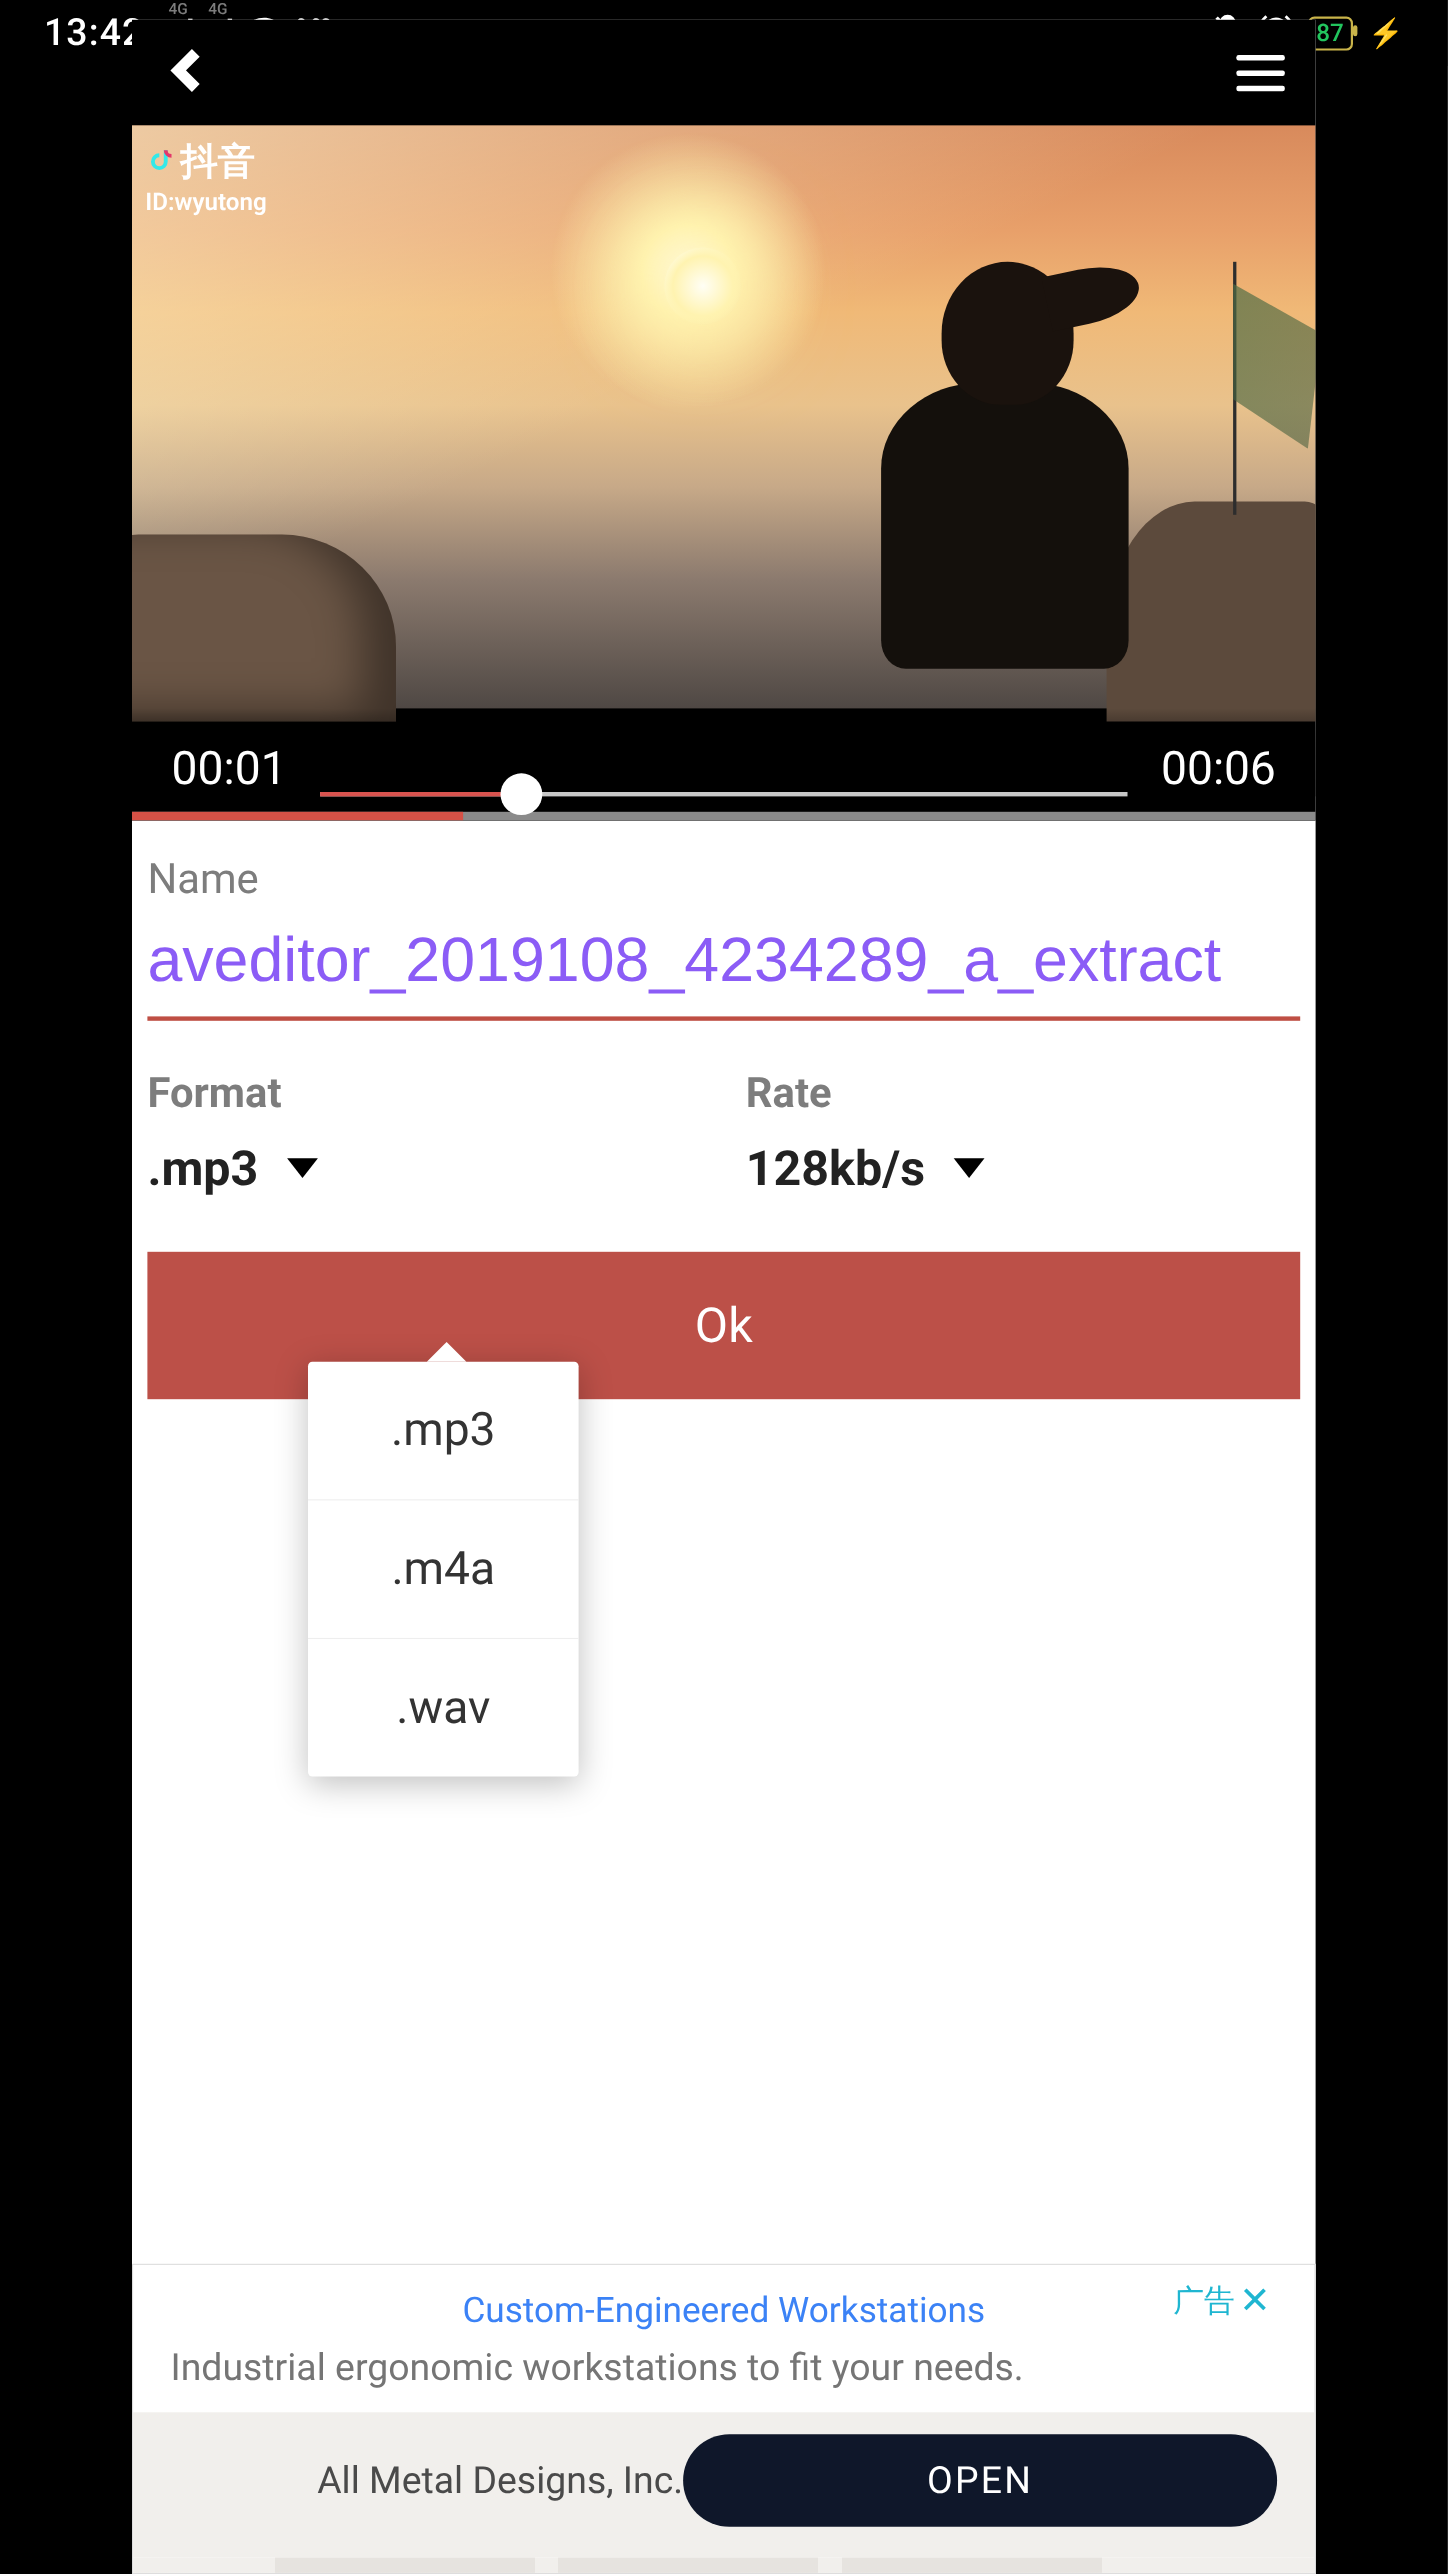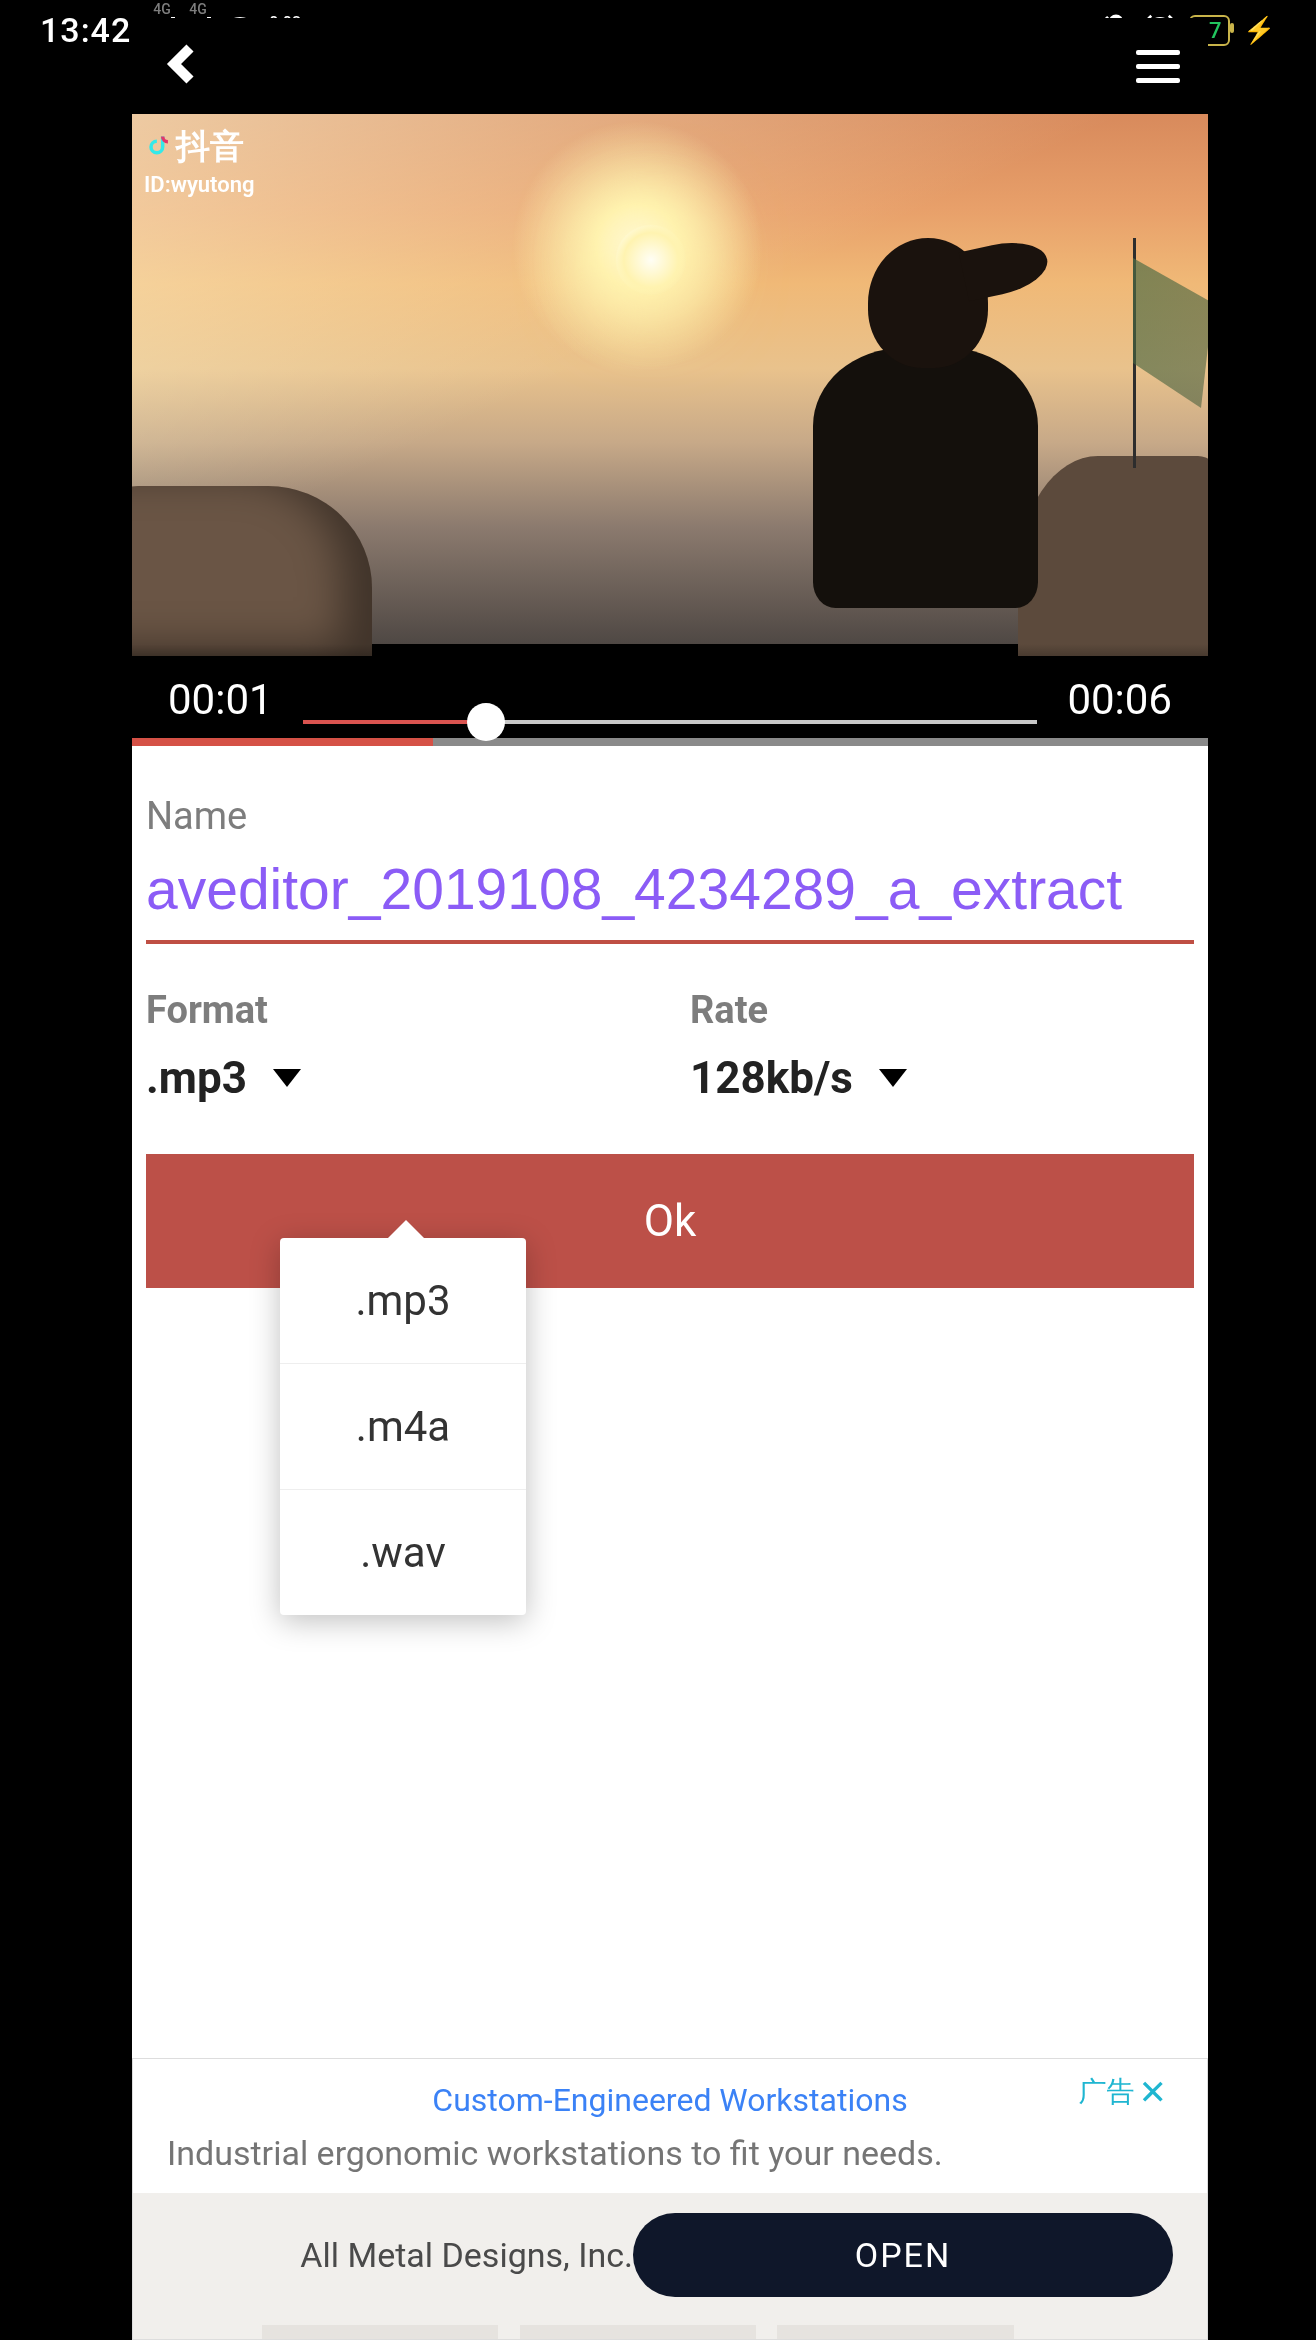--- a/index.html
+++ b/index.html
@@ -26,21 +26,21 @@
   .sb-wifi svg { width:30px; height:30px; }
   .sb-kbs { font-size:16px; line-height:14px; text-align:left;}
   .sb-bell svg, .sb-alarm svg { width:30px; height:30px; }
   .sb-batt { border:2px solid #c9b44a; border-radius:6px; padding:1px 6px; font-size:22px; color:#22c55e; position:relative;}
   .sb-batt::after{content:""; position:absolute; right:-6px; top:6px; width:4px; height:10px; background:#c9b44a; border-radius:2px;}
   .sb-bolt { font-size:26px; color:#fff;}
 
   
   .frame {
     position: absolute;
-    left: 132px;
+    left: 120px;
     top: 18px;
     width: 1076px;
     height: 2322px;
     background: #fff;
   }
 
   
   .video-area {
     position: relative;
     width: 100%;
@@ -138,21 +138,21 @@
   
   .watermark {
     position:absolute; top:106px; left:12px; z-index:4; color:#fff;
   }
   .wm-row{display:flex; align-items:center; gap:4px;}
   .wm-logo{width:28px;height:28px;}
   .wm-text{font-size:34px; font-weight:600;}
   .wm-id{font-size:22px; font-weight:600; margin-top:2px;}
 
   
-  .form { padding: 48px 14px 0 14px; }
+  .form { padding: 32px 14px 0 14px; }
   .lbl { color:#7d7d7d; font-size:38px; margin-bottom:18px; }
   .name-input {
     width:100%; border:0; border-bottom:4px solid #bf4f44;
     font-size:57px; color:#8b5cf6; padding:0 0 18px 0; outline:none;
     font-family:Liberation Sans, sans-serif; background:transparent;
   }
   .row2 { display:flex; margin-top:44px; }
   .col { flex:1;font-weight:bold; }
   .col + .col { margin-left:40px; }
   .select {

